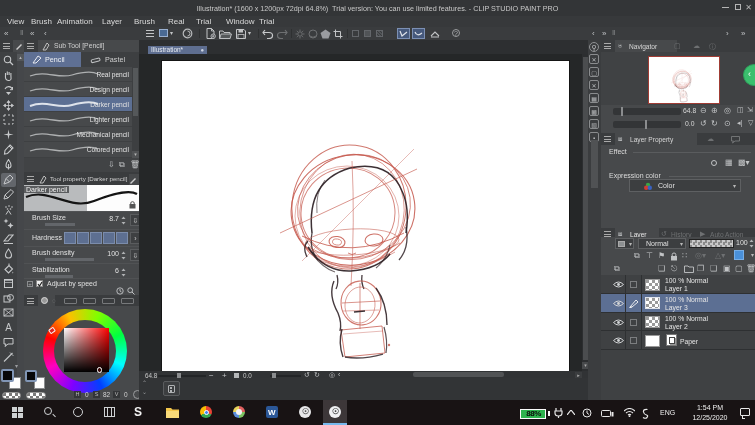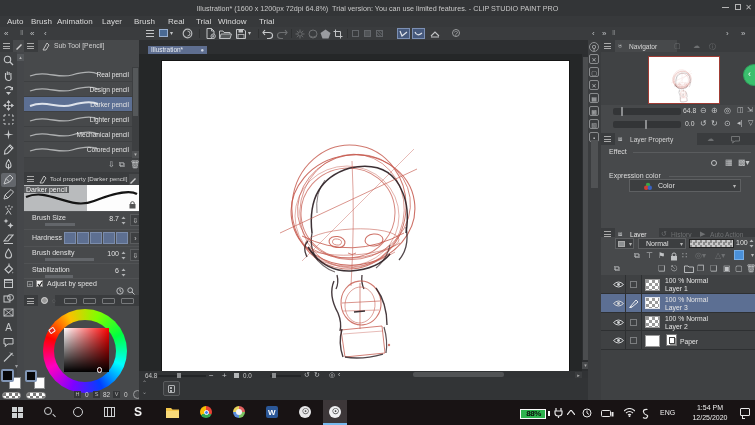--- a/index.html
+++ b/index.html
@@ -13,28 +13,28 @@
 <div id="app">
 
 <div class="abs" style="left:0;top:0;width:755px;height:17px;background:#333537;">
   <div class="abs" style="left:0;top:0;width:755px;height:17px;text-align:center;font-size:7.2px;line-height:17px;color:#c9c9c9;">Illustration* (1600 x 1200px 72dpi 64.8%)&nbsp; Trial version: You can use limited features. - CLIP STUDIO PAINT PRO</div>
   <div class="abs" style="right:26px;top:7px;width:7px;height:1px;background:#b5b5b5;"></div>
   <div class="abs" style="right:14px;top:4px;width:6px;height:6px;border:1px solid #b5b5b5;"></div>
   <div class="abs" style="right:3px;top:3px;font-size:8px;color:#b5b5b5;">✕</div>
 </div>
 
 <div class="abs" style="left:0;top:16px;width:755px;height:11px;background:#37393b;font-size:8px;color:#dadada;">
-  <span class="abs" style="left:7px;top:1px;">Auto</span>
+  <span class="abs" style="left:7px;top:1px;">View</span>
   <span class="abs" style="left:31px;top:1px;">Brush</span>
   <span class="abs" style="left:57px;top:1px;">Animation</span>
   <span class="abs" style="left:102px;top:1px;">Layer</span>
   <span class="abs" style="left:134px;top:1px;">Brush</span>
   <span class="abs" style="left:168px;top:1px;">Real</span>
   <span class="abs" style="left:196px;top:1px;">Trial</span>
-  <span class="abs" style="left:218px;top:1px;">Window</span>
+  <span class="abs" style="left:226px;top:1px;">Window</span>
   <span class="abs" style="left:259px;top:1px;">Trial</span>
 </div>
 
 <div class="abs" style="left:0;top:27px;width:755px;height:13px;background:#3a3c3e;font-size:8px;">
   <span class="abs ic" style="left:4px;top:2px;">«</span>
   <span class="abs" style="left:20px;top:1px;color:#8a8c8e;">‖</span>
   <span class="abs ic" style="left:30px;top:2px;">«</span>
   <span class="abs ic" style="left:44px;top:2px;">‹</span>
 
   <div class="abs" style="left:146px;top:3px;width:8px;height:7px;">
@@ -269,20 +269,31 @@
           <div style="height:1px;background:#aaa;margin-bottom:1.5px;"></div>
           <div style="height:1px;background:#aaa;"></div>
     </div>
     <div class="abs" style="left:14px;top:0;width:101px;height:12px;background:#47494b;"></div>
     <svg class="abs" style="left:18px;top:2px;" width="9" height="9" viewBox="0 0 9 9">
           <path d="M1 8 L5 1 L7 3 L4 8 Z" fill="none" stroke="#ccc" stroke-width="0.9"></path>
         </svg>
     <span class="abs" style="left:30px;top:2px;font-size:6.8px;color:#d0d0d0;">Sub Tool [Pencil]</span>
   </div>
 
+  <div class="abs" style="left:0;top:12px;width:115px;height:15px;background:#3d3f41;">
+    <div class="abs" style="left:0;top:0;width:57px;height:15px;background:#5f7094;"></div>
+    <svg class="abs" style="left:8px;top:3px;" width="10" height="9" viewBox="0 0 10 9">
+          <path d="M1 8 L6 1 L9 3 L4 8 Z" fill="none" stroke="#e8eaf0" stroke-width="1"></path>
+        </svg>
+    <span class="abs" style="left:21px;top:3px;font-size:7.2px;color:#eef0f4;">Pencil</span>
+    <svg class="abs" style="left:66px;top:4px;" width="11" height="8" viewBox="0 0 11 8">
+          <rect x="1" y="3" width="9" height="3" rx="1.5" fill="none" stroke="#c0c2c4" stroke-width="1" transform="rotate(-14 5 4)"></rect>
+        </svg>
+    <span class="abs" style="left:81px;top:3px;font-size:7.2px;color:#cfcfcf;">Pastel</span>
+  </div>
 
   <div id="pencil-list" class="abs" style="left:0;top:27px;width:115px;height:91px;background:#47494b;">
         <div style="position:relative;width:108px;height:15.1px;background:#47494b;border-bottom:1px solid #3e4042;">
           <svg style="position:absolute;left:4px;top:2px;" width="72" height="11" viewBox="0 0 72 11">
             <path d="M2 7 C 18 1, 30 10, 44 6 S 66 3, 70 5" fill="none" stroke="#b9bbbd" stroke-width="1.3" opacity="0.9"></path>
           </svg>
           <span style="position:absolute;right:3px;top:4px;font-size:6.6px;color:#e2e2e2;">Real pencil</span>
         </div>
         <div style="position:relative;width:108px;height:15.1px;background:#47494b;border-bottom:1px solid #3e4042;">
           <svg style="position:absolute;left:4px;top:2px;" width="72" height="11" viewBox="0 0 72 11">

